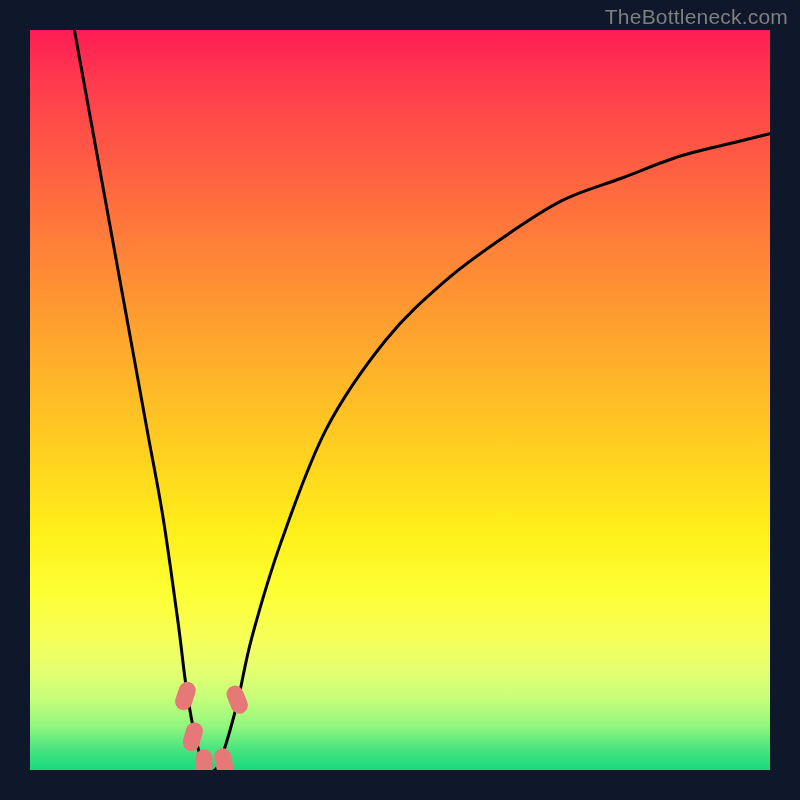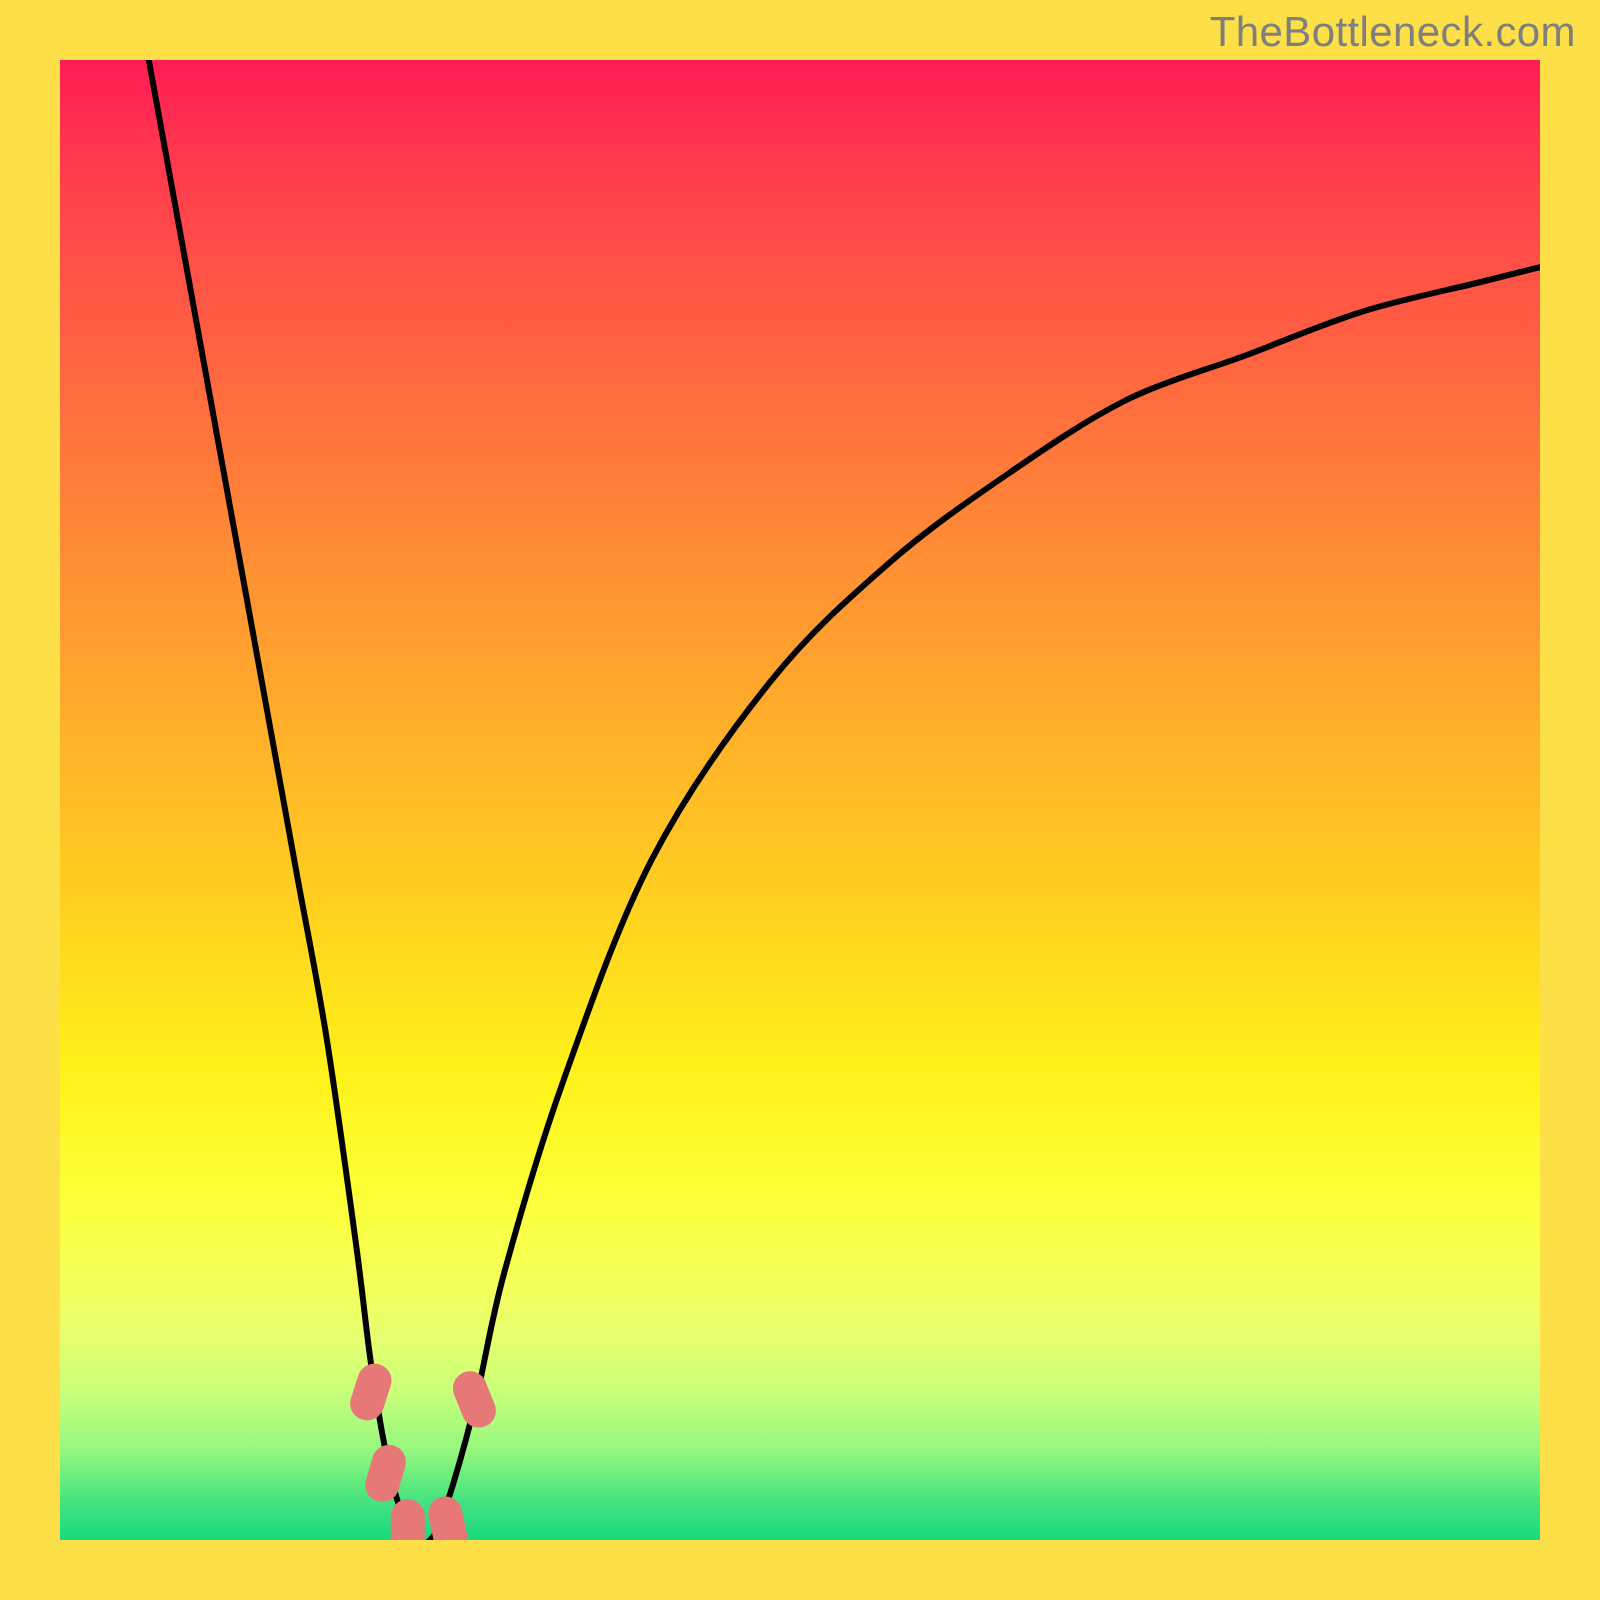--- a/index.html
+++ b/index.html
@@ -10,21 +10,21 @@
     overflow: hidden;
     background: #000;
     font-family: Arial, Helvetica, sans-serif;
   }
   .frame {
     position: absolute;
     left: 0;
     top: 0;
     width: 800px;
     height: 800px;
-    background: #fde047;
+    background: #0f172a;
   }
   .plot {
     position: absolute;
     left: 30px;
     top: 30px;
     width: 740px;
     height: 740px;
     
     background: linear-gradient(
       to bottom,

